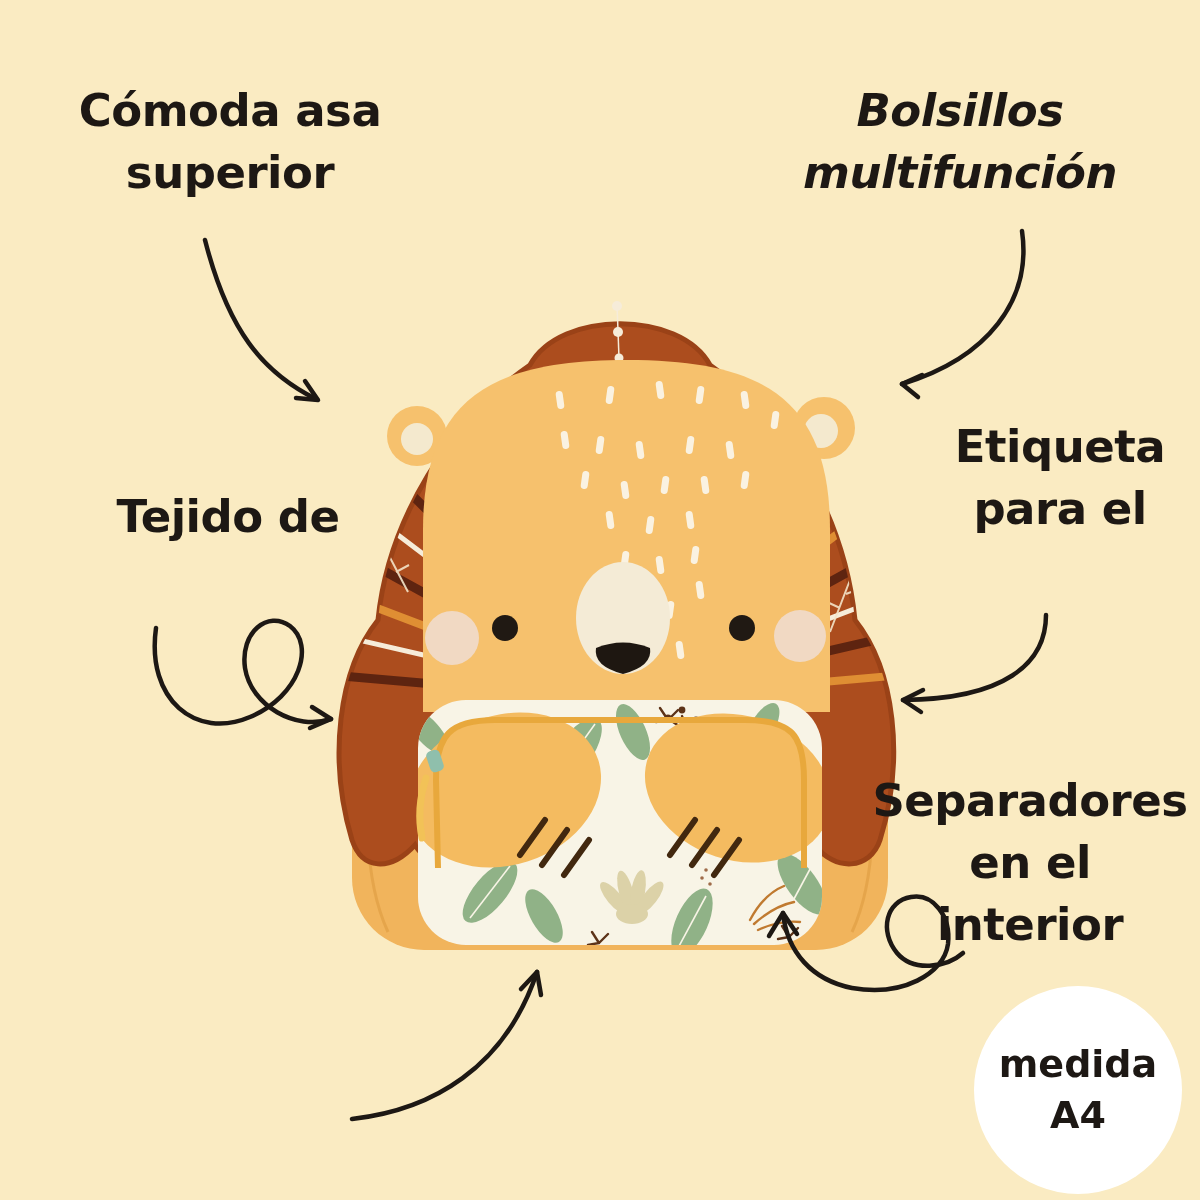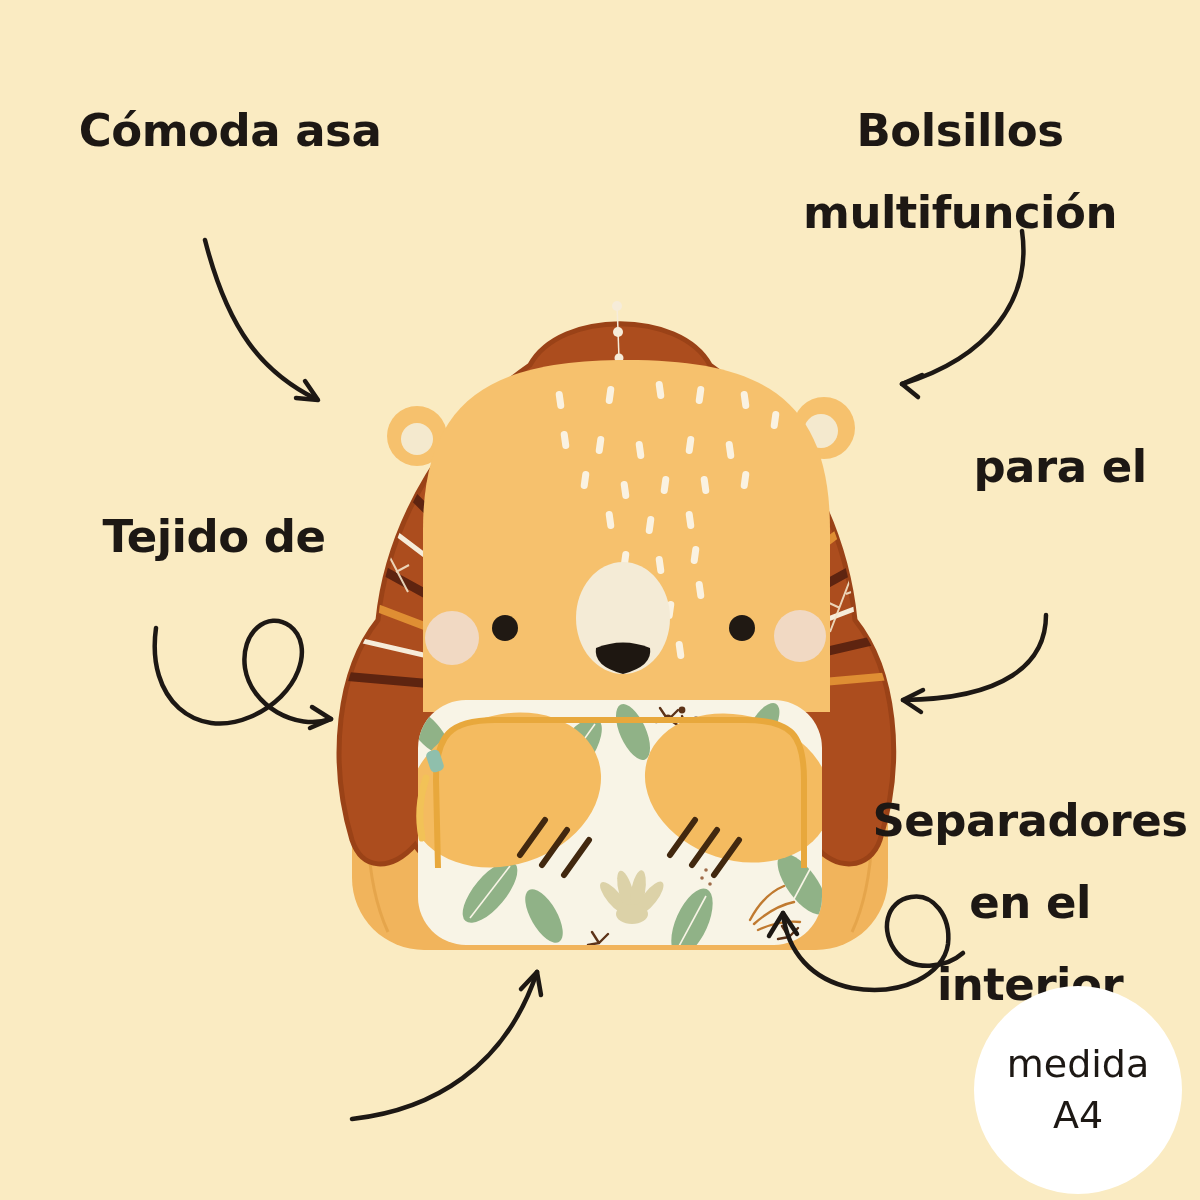--- a/index.html
+++ b/index.html
@@ -13,36 +13,36 @@
   }
   .label{
     position:absolute;
     text-align:center;
     font-weight:700;
     font-size:45px;
     line-height:1.38;
     letter-spacing:-0.5px;
     color:#1D1814;
   }
-  .label span{display:block;margin-top:20px;}
+  .label span{display:block;}
   #label-top-left{left:35px;top:80px;width:390px;}
-  #label-top-right{left:755px;top:80px;width:410px;}
-  #label-mid-left{left:54px;top:486px;width:320px;text-align:center;}
+  #label-top-right{left:755px;top:80px;width:410px;font-style:italic;}
+  #label-mid-left{left:68px;top:486px;width:320px;text-align:center;}
   #label-mid-right{left:925px;top:416px;width:270px;}
   #label-bottom-left{left:50px;top:888px;width:480px;}
   #label-bottom-right{left:855px;top:770px;width:350px;}
   #badge{
     position:absolute;
     left:974px;top:986px;
     width:208px;height:208px;
     border-radius:50%;
     background:#FFFFFF;
     display:flex;flex-direction:column;
     align-items:center;justify-content:center;
-    font-weight:400;font-size:38px;line-height:1.35;
+    font-weight:700;font-size:38px;line-height:1.35;
   }
   svg{position:absolute;display:block;}
   #backpack-svg{left:330px;top:280px;}
   #arrows-svg{left:0;top:0;pointer-events:none;}
 </style>
 </head>
 <body>
 
 <div id="page">
 
@@ -268,32 +268,34 @@
       <path d="M 537 972 L 521 989 M 537 972 L 541 995"></path>
     </g>
     <g>
       <path d="M 783 913 C 787 952, 812 980, 852 988 C 902 997, 944 974, 948 944 C 951 916, 933 893, 911 897 C 886 901, 879 931, 897 953 C 913 972, 946 968, 963 953"></path>
       <path d="M 783 913 L 769 936 M 783 913 L 797 934"></path>
     </g>
   </svg>
 
   <div class="label" id="label-top-left">
     <span>Cómoda asa</span>
+    <span>superior</span>
   </div>
 
   <div class="label" id="label-top-right">
     <span>Bolsillos</span>
     <span>multifunción</span>
   </div>
 
   <div class="label" id="label-mid-left">
     <span>Tejido de</span>
   </div>
 
   <div class="label" id="label-mid-right">
+    <span>Etiqueta</span>
     <span>para el</span>
   </div>
 
   <div class="label" id="label-bottom-left">
   </div>
 
   <div class="label" id="label-bottom-right">
     <span>Separadores</span>
     <span>en el</span>
     <span>interior</span>

